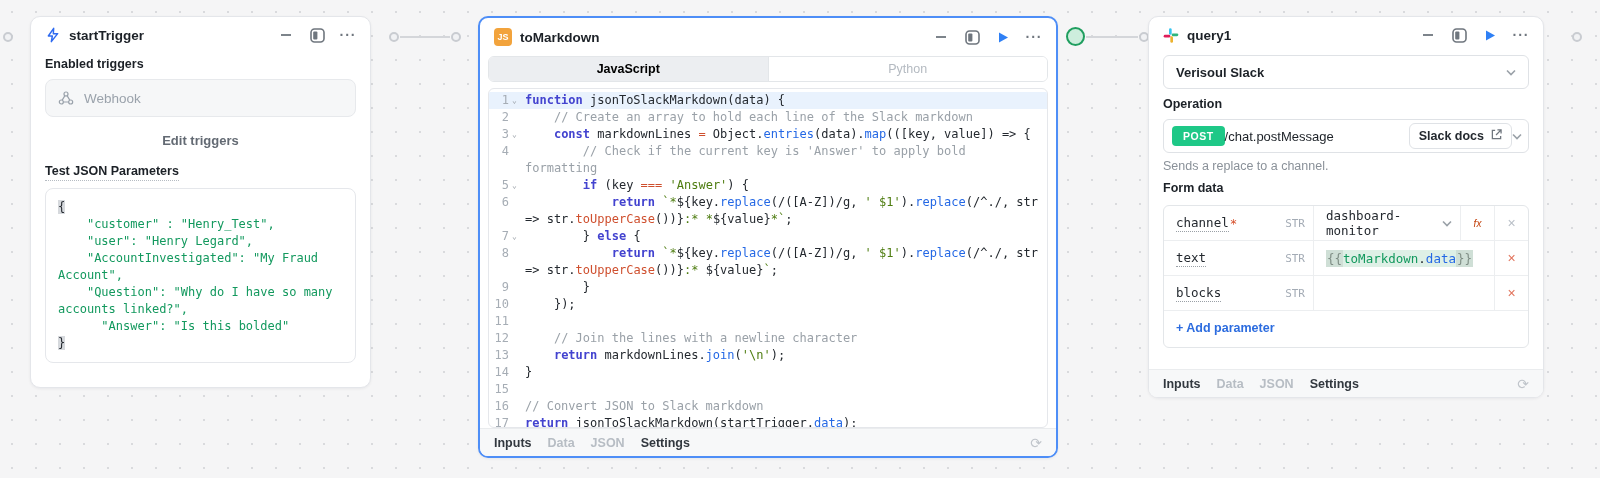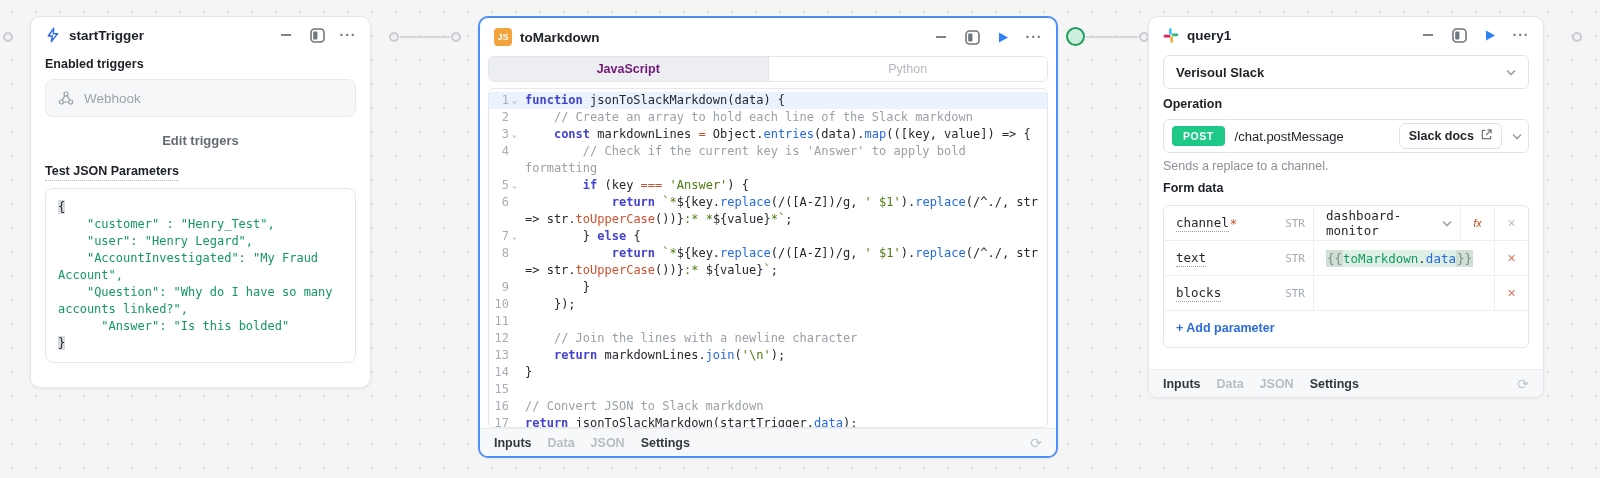--- a/index.html
+++ b/index.html
@@ -54,42 +54,42 @@
   .tk-kw { color:#4343cf; font-weight:bold; }
   .tk-cm { color:#9aa1a8; }
   .tk-st { color:#4d7c0f; }
   .tk-fn { color:#2468e5; }
   .tk-or { color:#cf4f2e; }
   .tk-pl { color:#24292f; }
 
   
   .lang-tabs { display:flex; margin:2px 8px 0; border:1px solid #e3e6e9; border-radius:6px; overflow:hidden; height:26px; }
   .lang-tab { flex:1; display:flex; align-items:center; justify-content:center; font-size:12.5px; cursor:pointer; background:#fff; color:#b4bac1; }
-  .lang-tab.active { background:#eceef1; color:#701a75; font-weight:bold; }
+  .lang-tab.active { background:#eceef1; color:#000000; font-weight:bold; }
   .lang-tab + .lang-tab { border-left:1px solid #e3e6e9; }
 
   .editor { margin:6px 8px 0; border:1px solid #e5e7eb; border-radius:6px; overflow:hidden;
     font-family:"DejaVu Sans Mono", monospace; font-size:12px; line-height:17px; flex:1; padding:3px 0; }
   .editor .code-line.active { background:#e9f2fd; }
   .gutter { flex:0 0 36px; display:flex; justify-content:flex-end; align-items:flex-start; gap:3px; padding-right:5px; color:#a6adb5; user-select:none; }
   .fold { width:8px; font-size:8px; color:#9aa1a8; line-height:17px; }
   .editor .code-text { padding-right:6px; }
 
   .panel-footer { margin-top:auto; height:28px; background:#f7f8f9; border-top:1px solid #eaecee;
     border-radius:0 0 8px 8px; display:flex; align-items:center; gap:28px; padding:0 14px; }
   .footer-tab { font-size:12.5px; font-weight:bold; color:#32383f; cursor:pointer; }
   .footer-tab.muted { color:#b7bdc4; }
   .sync-icon { margin-left:auto; color:#c0c5cb; font-size:14px; cursor:pointer; }
 
   
   .select-box { margin:4px 14px 2px; height:34px; border:1px solid #dfe2e6; border-radius:6px;
     display:flex; align-items:center; padding:0 12px; font-size:13px; font-weight:bold; color:#1c2127; cursor:pointer; }
   .select-box .chev { margin-left:auto; }
   .op-box { margin:2px 14px 2px; height:34px; border:1px solid #dfe2e6; border-radius:6px;
-    display:flex; align-items:center; padding:0 6px 0 8px; gap:10px; cursor:pointer; }
+    display:flex; align-items:center; padding:0 6px 0 8px; cursor:pointer; }
   .post-badge { background:#1ec887; color:#fff; font-size:10.5px; font-weight:bold; letter-spacing:.5px;
     border-radius:4px; padding:4px 11px; }
   .endpoint { font-size:13px; color:#1c2127; }
   .docs-btn { margin-left:auto; border:1px solid #dfe2e6; border-radius:6px; height:26px;
     display:flex; align-items:center; gap:7px; padding:0 9px; font-size:12.5px; font-weight:bold; color:#24292f; cursor:pointer; }
   .op-desc { font-size:12.5px; color:#8a9199; padding:4px 14px 2px; }
 
   .form-table { margin:4px 14px 0; border:1px solid #e3e6e9; border-radius:6px; overflow:hidden; }
   .form-row { display:flex; align-items:stretch; height:35px; border-bottom:1px solid #eceef0; }
   .cell-name { flex:0 0 150px; display:flex; align-items:center; padding:0 8px 0 12px; border-right:1px solid #eceef0;

